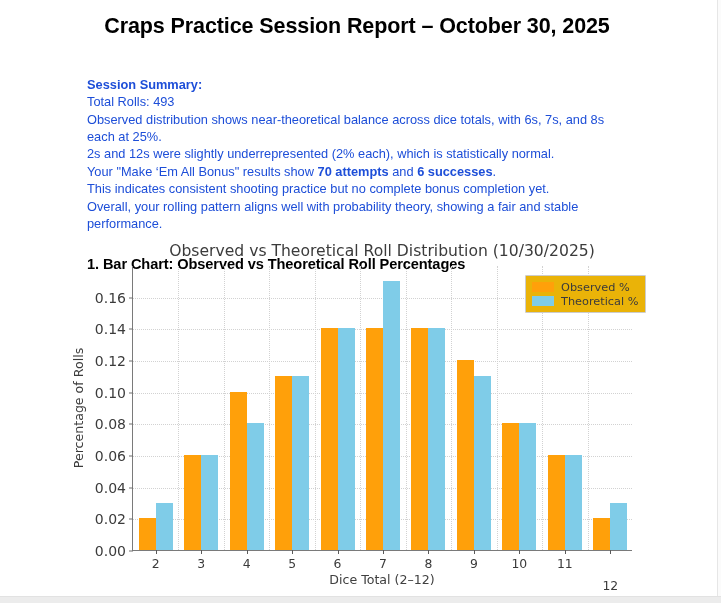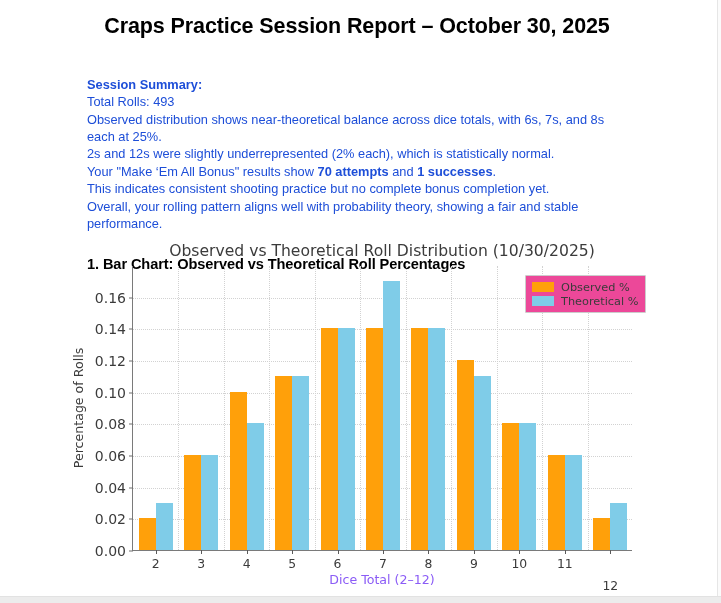--- a/index.html
+++ b/index.html
@@ -149,21 +149,21 @@
     color: #3b3b3b;
     white-space: nowrap;
   }
   #xlabel {
     position: absolute;
     left: 132px;
     top: 336px;
     width: 500px;
     text-align: center;
     font-size: 12.6px;
-    color: #8b5cf6;
+    color: #404040;
   }
 
   .xtick-label {
     position: absolute;
     top: 100%;
     margin-top: 6px;
     transform: translateX(-50%);
     font-size: 12.4px;
     color: #3b3b3b;
   }
@@ -178,21 +178,21 @@
   .bar {
     position: absolute;
     bottom: 0;
   }
 
   
   #chart-legend {
     position: absolute;
     left: 525px;
     top: 39px;
-    background: #ec4899;
+    background: #eab308;
     border: 1px solid #cccccc;
     border-radius: 1px;
     padding: 4px 7px 4px 6px;
     font-size: 11.3px;
     color: #3b3b3b;
   }
   .legend-row {
     display: flex;
     align-items: center;
     height: 14px;
@@ -210,21 +210,21 @@
 
 <div id="doc">
 
   <h1 id="page-title">Craps Practice Session Report – October 30, 2025</h1>
 
   <div id="summary-block">
     <p class="sum-head">Session Summary:</p>
     <p>Total Rolls: 493</p>
     <p>Observed distribution shows near-theoretical balance across dice totals, with 6s, 7s, and 8s each at 25%.</p>
     <p>2s and 12s were slightly underrepresented (2% each), which is statistically normal.</p>
-    <p><span>Your "Make ‘Em All Bonus" results show </span><span class="b">70 attempts</span><span> and </span><span class="b">1 successes</span><span>.</span></p>
+    <p><span>Your "Make ‘Em All Bonus" results show </span><span class="b">70 attempts</span><span> and </span><span class="b">6 successes</span><span>.</span></p>
     <p>This indicates consistent shooting practice but no complete bonus completion yet.</p>
     <p>Overall, your rolling pattern aligns well with probability theory, showing a fair and stable performance.</p>
   </div>
 
   <h2 id="section-heading">1. Bar Chart: Observed vs Theoretical Roll Percentages</h2>
 </div>
 
 <div id="chart-figure">
   <div id="chart-title">Observed vs Theoretical Roll Distribution (10/30/2025)</div>
 

